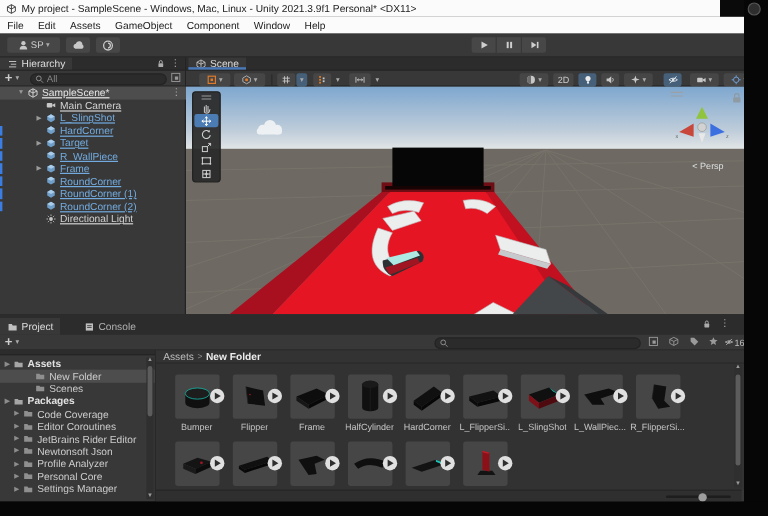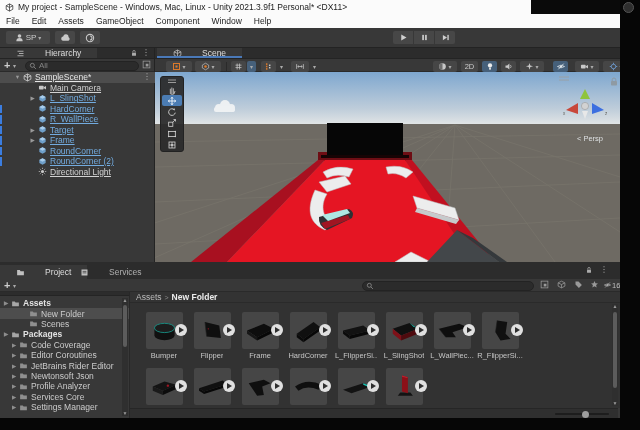--- a/index.html
+++ b/index.html
@@ -1,34 +1,34 @@
 <!DOCTYPE html>
 <html><head>
 <meta charset="utf-8">
 <style>
   html,body{margin:0;padding:0;background:#000;}
   #screen{position:relative;width:640px;height:430px;background:#0a0a0a;overflow:hidden;
           font-family:"Liberation Sans",sans-serif;color:#c8c8c8;}
   .abs{position:absolute;}
   svg{display:block;}
   
-  .titlebar{left:0;top:0;width:531px;height:14px;background:#fbfbfb;color:#1c1c1c;
+  .titlebar{left:0;top:0;width:600px;height:14px;background:#fbfbfb;color:#1c1c1c;
             font-size:8.5px;display:flex;align-items:center;gap:4px;padding-left:5px;box-sizing:border-box;}
   .menubar{left:0;top:14px;width:620px;height:14px;background:#fbfbfb;color:#1c1c1c;font-size:8.5px;
            display:flex;align-items:center;box-sizing:border-box;}
   .menubar .mi{padding:0 6px;cursor:default;}
   
   .toolbar{left:0;top:28px;width:620px;height:20px;background:#383838;border-bottom:1px solid #232323;box-sizing:border-box;}
   .tbtn{position:absolute;top:3px;height:13px;background:#474747;border-radius:2px;display:flex;
         align-items:center;justify-content:center;gap:2px;font-size:8px;color:#ccc;box-sizing:border-box;}
   .caret{font-size:6px;color:#aaa;line-height:1;}
   
   .panel{position:absolute;background:#383838;}
   .tabstrip{position:absolute;left:0;top:0;right:0;background:#2c2c2c;border-bottom:1px solid #242424;box-sizing:border-box;}
-  .tab{position:absolute;top:0;height:100%;display:flex;align-items:center;gap:20px;padding:0 16px;
+  .tab{position:absolute;top:0;height:100%;display:flex;align-items:center;gap:3px;padding:0 6px;
        font-size:8.5px;color:#b0b0b0;box-sizing:border-box;white-space:nowrap;text-align:center;}
   .tab.active{background:#383838;color:#dedede;}
   .tab.blueline::after{content:"";position:absolute;left:0;right:0;bottom:0;height:2px;background:#4a79b8;}
   .kebab{font-size:8px;color:#b5b5b5;line-height:1;}
   .ptool{position:absolute;left:0;right:0;background:#383838;border-bottom:1px solid #2a2a2a;box-sizing:border-box;}
   .plus{font-size:11px;color:#ccc;line-height:1;font-weight:bold;}
   .search{position:absolute;background:#2b2b2b;border:1px solid #232323;border-radius:6px;
           display:flex;align-items:center;gap:2px;padding:0 3px;box-sizing:border-box;}
   .search input{flex:1;min-width:0;background:transparent;border:none;outline:none;color:#bbb;
                 font-size:8px;font-family:"Liberation Sans",sans-serif;padding:0;}
@@ -236,63 +236,74 @@
             <span class="bar"></span>
             <span class="arw">▶</span>
             <span class="ic">
               <svg width="9" height="9" viewBox="0 0 12 12">
                 <path d="M6 1.6 L10.2 4 V8 L6 10.4 L1.8 8 V4 Z" fill="#6f9fc9"></path>
                 <path d="M6 1.6 L10.2 4 L6 6.3 L1.8 4 Z" fill="#a9cdeb"></path>
               </svg>
             </span>
             <span class="lbl">HardCorner</span>
           </div>
+          <div class="hrow child row-blue has-arrow has-bar">
+            <span class="bar"></span>
+            <span class="arw">▶</span>
+            <span class="ic">
+              <svg width="9" height="9" viewBox="0 0 12 12">
+                <path d="M6 1.6 L10.2 4 V8 L6 10.4 L1.8 8 V4 Z" fill="#6f9fc9"></path>
+                <path d="M6 1.6 L10.2 4 L6 6.3 L1.8 4 Z" fill="#a9cdeb"></path>
+              </svg>
+            </span>
+            <span class="lbl">Target</span>
+          </div>
           <div class="hrow child row-blue has-bar">
             <span class="bar"></span>
             <span class="arw">▶</span>
             <span class="ic">
               <svg width="9" height="9" viewBox="0 0 12 12">
                 <path d="M6 1.6 L10.2 4 V8 L6 10.4 L1.8 8 V4 Z" fill="#6f9fc9"></path>
                 <path d="M6 1.6 L10.2 4 L6 6.3 L1.8 4 Z" fill="#a9cdeb"></path>
               </svg>
             </span>
             <span class="lbl">R_WallPiece</span>
           </div>
           <div class="hrow child row-blue has-arrow has-bar">
             <span class="bar"></span>
             <span class="arw">▶</span>
             <span class="ic">
               <svg width="9" height="9" viewBox="0 0 12 12">
                 <path d="M6 1.6 L10.2 4 V8 L6 10.4 L1.8 8 V4 Z" fill="#6f9fc9"></path>
                 <path d="M6 1.6 L10.2 4 L6 6.3 L1.8 4 Z" fill="#a9cdeb"></path>
               </svg>
             </span>
-            <span class="lbl">Target</span>
-          </div>
-          <div class="hrow child row-blue has-arrow has-bar">
+            <span class="lbl">Frame</span>
+          </div>
+          <div class="hrow child row-blue has-bar">
             <span class="bar"></span>
             <span class="arw">▶</span>
             <span class="ic">
               <svg width="9" height="9" viewBox="0 0 12 12">
                 <path d="M6 1.6 L10.2 4 V8 L6 10.4 L1.8 8 V4 Z" fill="#6f9fc9"></path>
                 <path d="M6 1.6 L10.2 4 L6 6.3 L1.8 4 Z" fill="#a9cdeb"></path>
               </svg>
             </span>
-            <span class="lbl">Frame</span>
+            <span class="lbl">RoundCorner</span>
           </div>
           <div class="hrow child row-blue has-bar">
             <span class="bar"></span>
             <span class="arw">▶</span>
             <span class="ic">
               <svg width="9" height="9" viewBox="0 0 12 12">
                 <path d="M6 1.6 L10.2 4 V8 L6 10.4 L1.8 8 V4 Z" fill="#6f9fc9"></path>
                 <path d="M6 1.6 L10.2 4 L6 6.3 L1.8 4 Z" fill="#a9cdeb"></path>
               </svg>
             </span>
-            <span class="lbl">RoundCorner</span>
+            <span class="lbl">RoundCorner (1)</span>
           </div>
           <div class="hrow child row-blue has-bar">
             <span class="bar"></span>
             <span class="arw">▶</span>
             <span class="ic">
               <svg width="9" height="9" viewBox="0 0 12 12">
                 <path d="M6 1.6 L10.2 4 V8 L6 10.4 L1.8 8 V4 Z" fill="#6f9fc9"></path>
                 <path d="M6 1.6 L10.2 4 L6 6.3 L1.8 4 Z" fill="#a9cdeb"></path>
               </svg>
             </span>
@@ -617,21 +628,21 @@
           </span>
         <span>Project</span>
       </div>
       <div class="tab" style="left:64px;top:3px;height:14px;">
         <span>
             <svg width="9" height="9" viewBox="0 0 12 12">
               <rect x="2" y="2" width="8" height="8" fill="#c0c0c0"></rect>
               <path d="M3.5 4.5 h5 M3.5 6.5 h5" stroke="#3c3c3c" stroke-width="1"></path>
             </svg>
           </span>
-        <span>Services</span>
+        <span>Console</span>
       </div>
       <span class="abs" style="right:27px;top:4px;">
           <svg width="8" height="8" viewBox="0 0 12 12">
             <rect x="3" y="5.5" width="6" height="4.8" rx="0.8" fill="#ababab"></rect>
             <path d="M4.2 5.5 V4 a1.8 1.8 0 0 1 3.6 0 v1.5" stroke="#ababab" fill="none" stroke-width="1.2"></path>
           </svg>
         </span>
       <span class="abs kebab" style="right:12px;top:4px;">⋮</span>
     </div>
 
@@ -762,21 +773,21 @@
             </span>
             <span class="lbl">Profile Analyzer</span>
           </div>
           <div class="prow pkg has-arrow">
             <span class="arw">▶</span>
             <span class="ic">
               <svg width="9" height="9" viewBox="0 0 12 12">
                 <path d="M1.5 3.2 h3.6 l1 1.3 h4.4 v5 h-9 z" fill="#8f8f8f"></path>
               </svg>
             </span>
-            <span class="lbl">Services Core</span>
+            <span class="lbl">Personal Core</span>
           </div>
           <div class="prow pkg has-arrow">
             <span class="arw">▶</span>
             <span class="ic">
               <svg width="9" height="9" viewBox="0 0 12 12">
                 <path d="M1.5 3.2 h3.6 l1 1.3 h4.4 v5 h-9 z" fill="#8f8f8f"></path>
               </svg>
             </span>
             <span class="lbl">Settings Manager</span>
           </div>
@@ -825,20 +836,31 @@
                 <path d="M6 22 L18 30 L18 34 L6 26 z" fill="#161616"></path>
                 <path d="M38 20 L18 30 L18 34 L38 24 z" fill="#070707"></path>
               </svg>
               <span class="badge"></span>
             </div>
             <span class="alabel">Frame</span>
           </div>
           <div class="acell">
             <div class="tile">
               <svg class="thumb" viewBox="0 0 44 44">
+                <path d="M14 10 a8 3.6 0 0 1 16 0 v23 a8 3.6 0 0 1 -16 0 z" fill="#101010"></path>
+                <path d="M22 6.5 v30" stroke="#1f1f1f" stroke-width="0.8"></path>
+                <ellipse cx="22" cy="10" rx="8" ry="3.6" fill="#1a1a1a"></ellipse>
+              </svg>
+              <span class="badge"></span>
+            </div>
+            <span class="alabel">HalfCylinder</span>
+          </div>
+          <div class="acell">
+            <div class="tile">
+              <svg class="thumb" viewBox="0 0 44 44">
                 <path d="M8 26 L28 12 L36 18 L16 32 z" fill="#101010"></path>
                 <path d="M8 26 L16 32 L16 36 L8 30 z" fill="#0a0a0a"></path>
                 <path d="M36 18 L16 32 L16 36 L36 22 z" fill="#070707"></path>
               </svg>
               <span class="badge"></span>
             </div>
             <span class="alabel">HardCorner</span>
           </div>
           <div class="acell">
             <div class="tile">

